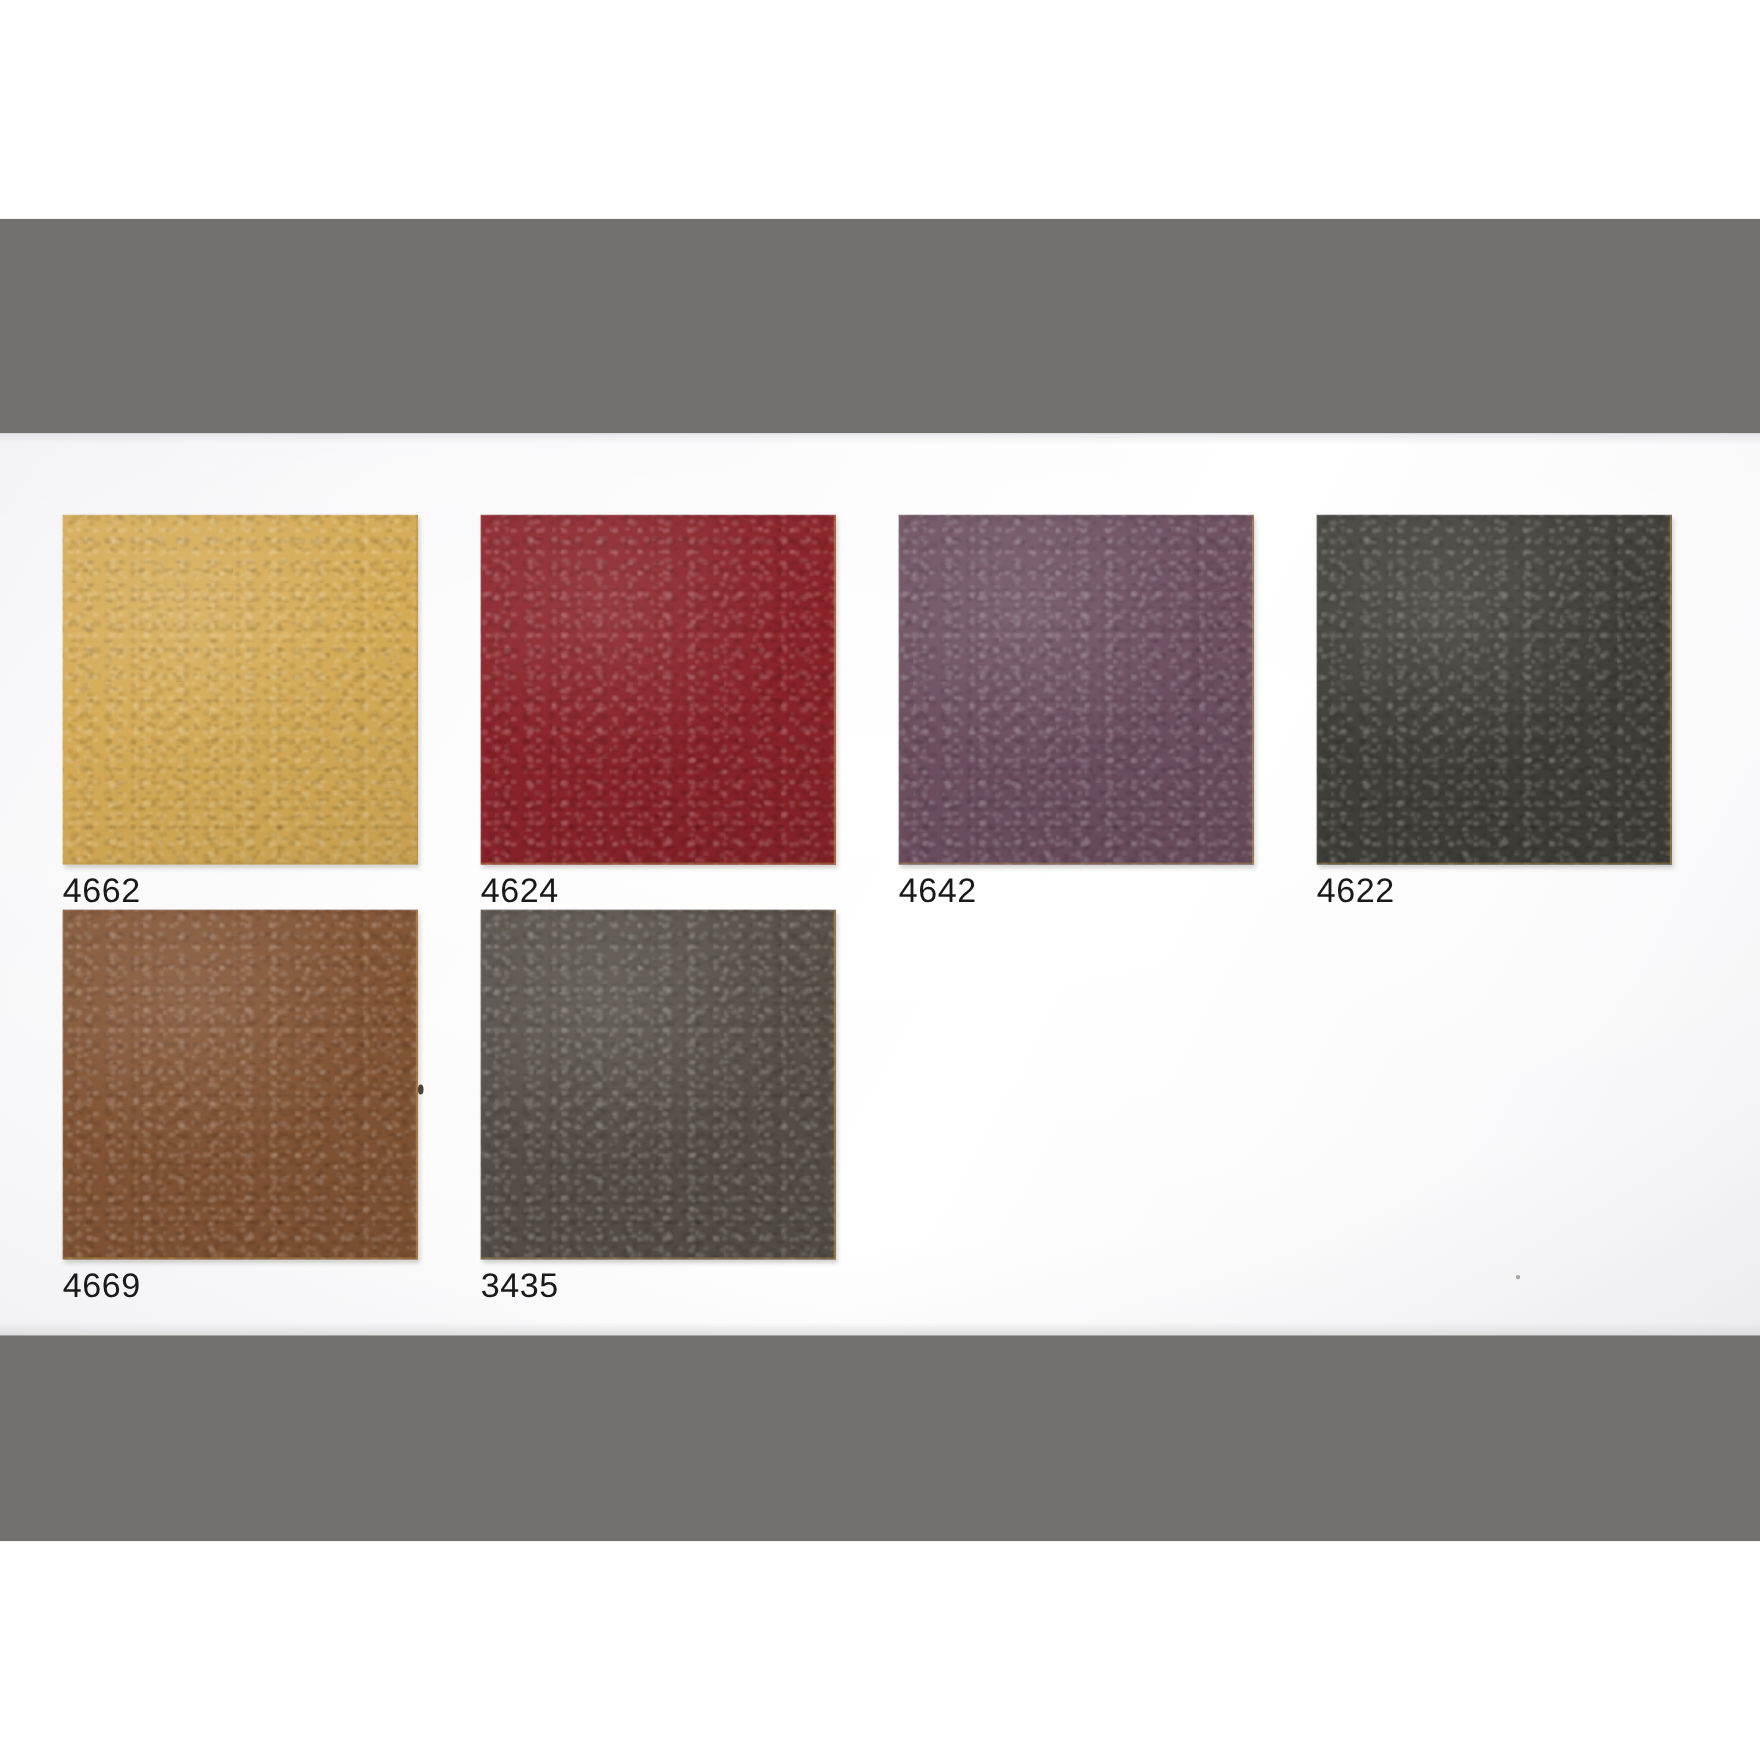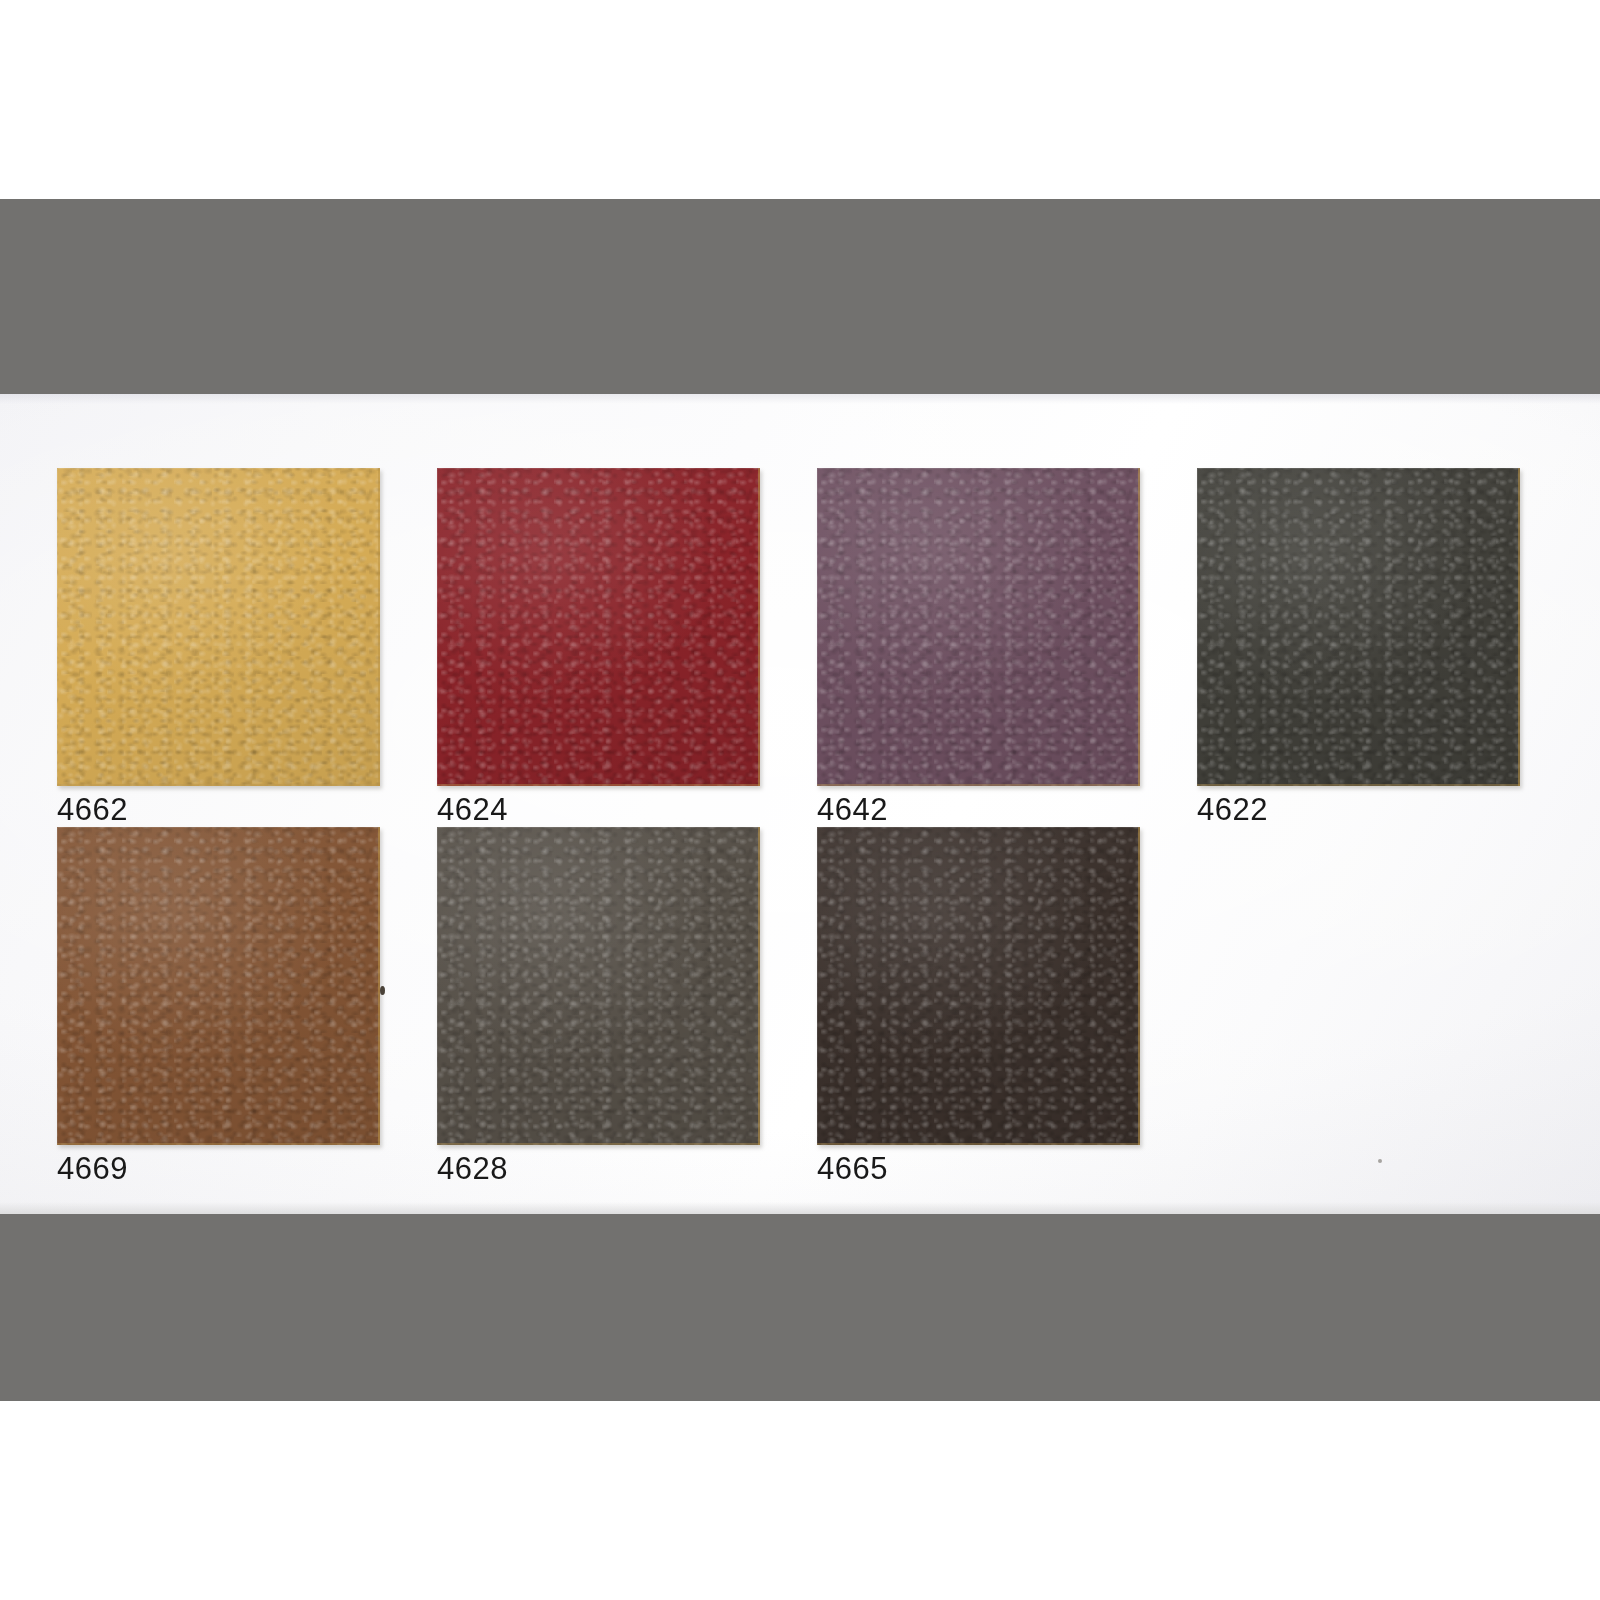--- a/index.html
+++ b/index.html
@@ -227,31 +227,23 @@
         </div>
         <div class="label">4669</div>
       </div>
 
       <div class="cell">
         <div class="swatch" style="background-color: rgb(85, 79, 71);">
           <div class="grain"></div>
           <div class="sheen"></div>
           <div class="rim"></div>
         </div>
-        <div class="label">4628</div>
-      </div>
-
-      <div class="cell">
-        <div class="swatch" style="background-color: rgb(58, 48, 43);">
-          <div class="grain"></div>
-          <div class="sheen"></div>
-          <div class="rim"></div>
-        </div>
-        <div class="label">4665</div>
-      </div>
+        <div class="label">3435</div>
+      </div>
+
 
 
     </div>
 
     <div class="fleck" id="fleck-a"></div>
     <div class="fleck" id="fleck-b"></div>
     <div id="card-edge-bottom"></div>
   </div>
 
   <div class="bar" id="bar-bottom" style="background-color: rgb(114, 113, 111);"></div>

